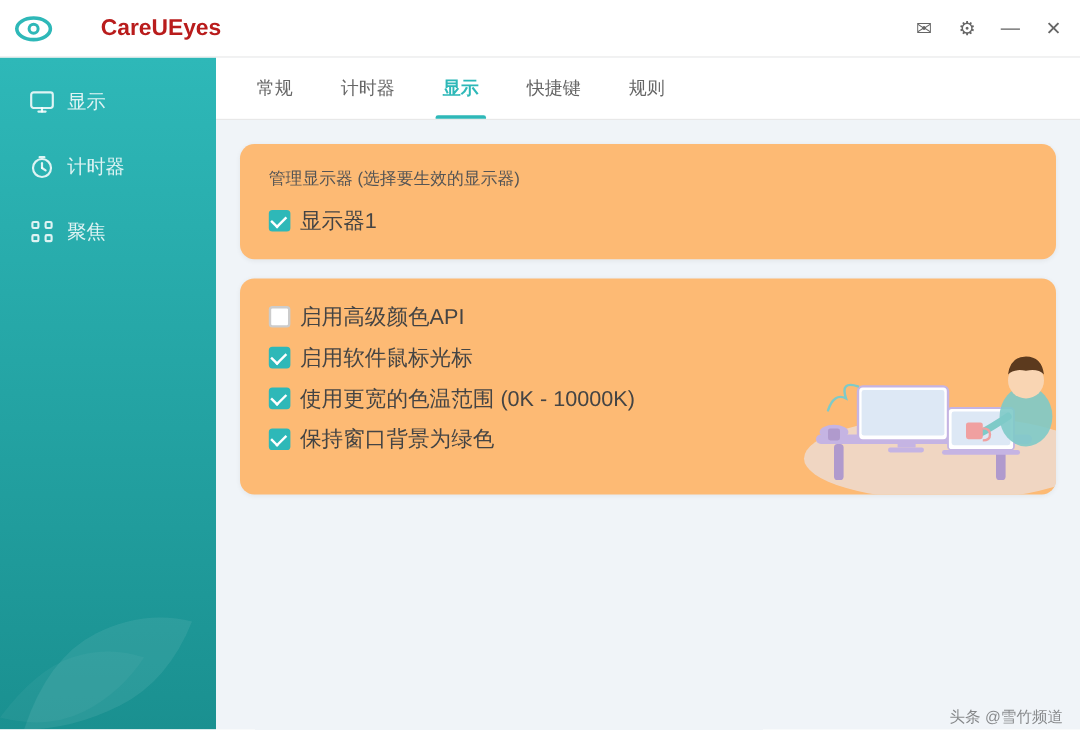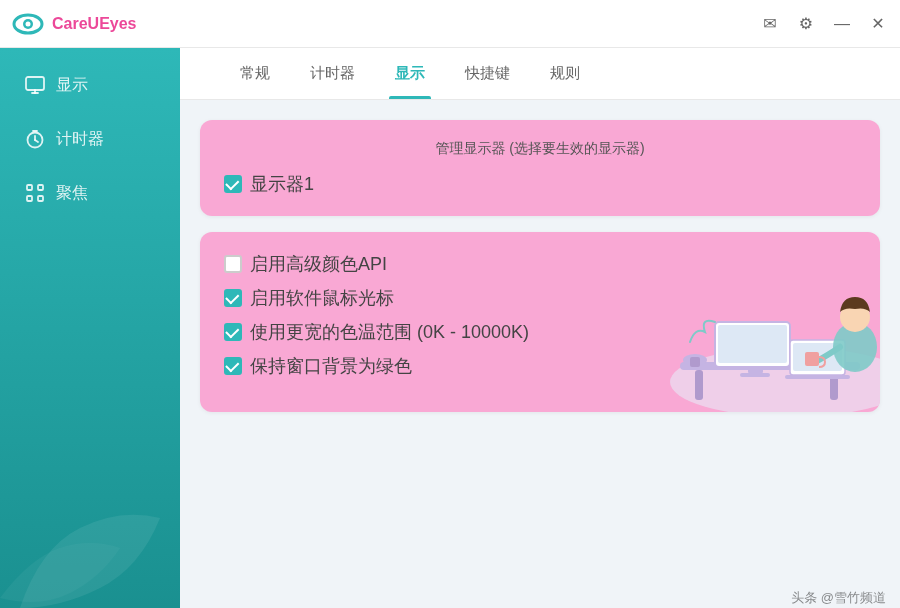--- a/index.html
+++ b/index.html
@@ -22,24 +22,25 @@
       background: #fff;
       border-bottom: 1px solid #e8e8e8;
       flex-shrink: 0;
     }
     .titlebar-logo {
       width: 32px;
       height: 32px;
       margin-right: 8px;
     }
     .titlebar-title {
-      font-size: 16px;
+      font-size: 19px;
       font-weight: 600;
-      color: #ec4899;
+      color: #b91c1c;
       flex: 1;
+      margin-left: 32px;
     }
     .titlebar-controls {
       display: flex;
       align-items: center;
       gap: 16px;
     }
     .titlebar-icon {
       width: 20px;
       height: 20px;
       cursor: pointer;
@@ -106,21 +107,21 @@
       flex-direction: column;
       background: #f0f4f8;
       overflow: hidden;
     }
 
     
     .tabs {
       display: flex;
       align-items: center;
       background: #fff;
-      padding: 0 40px;
+      padding: 0 14px;
       border-bottom: 1px solid #e8e8e8;
       flex-shrink: 0;
       text-align: center;
     }
     .tab {
       padding: 16px 20px;
       font-size: 15px;
       color: #666;
       cursor: pointer;
       position: relative;
@@ -146,26 +147,25 @@
     .panels {
       flex: 1;
       padding: 20px;
       overflow-y: auto;
       display: flex;
       flex-direction: column;
       gap: 16px;
     }
 
     .panel {
-      background: #f9a8d4;
+      background: #fdba74;
       border-radius: 12px;
       padding: 20px 24px;
       box-shadow: 0 1px 4px rgba(0,0,0,0.06);
       position: relative;
-      text-align: center;
     }
 
     .panel-title {
       font-size: 14px;
       color: #555;
       margin-bottom: 14px;
     }
 
     
     .checkbox-row {

